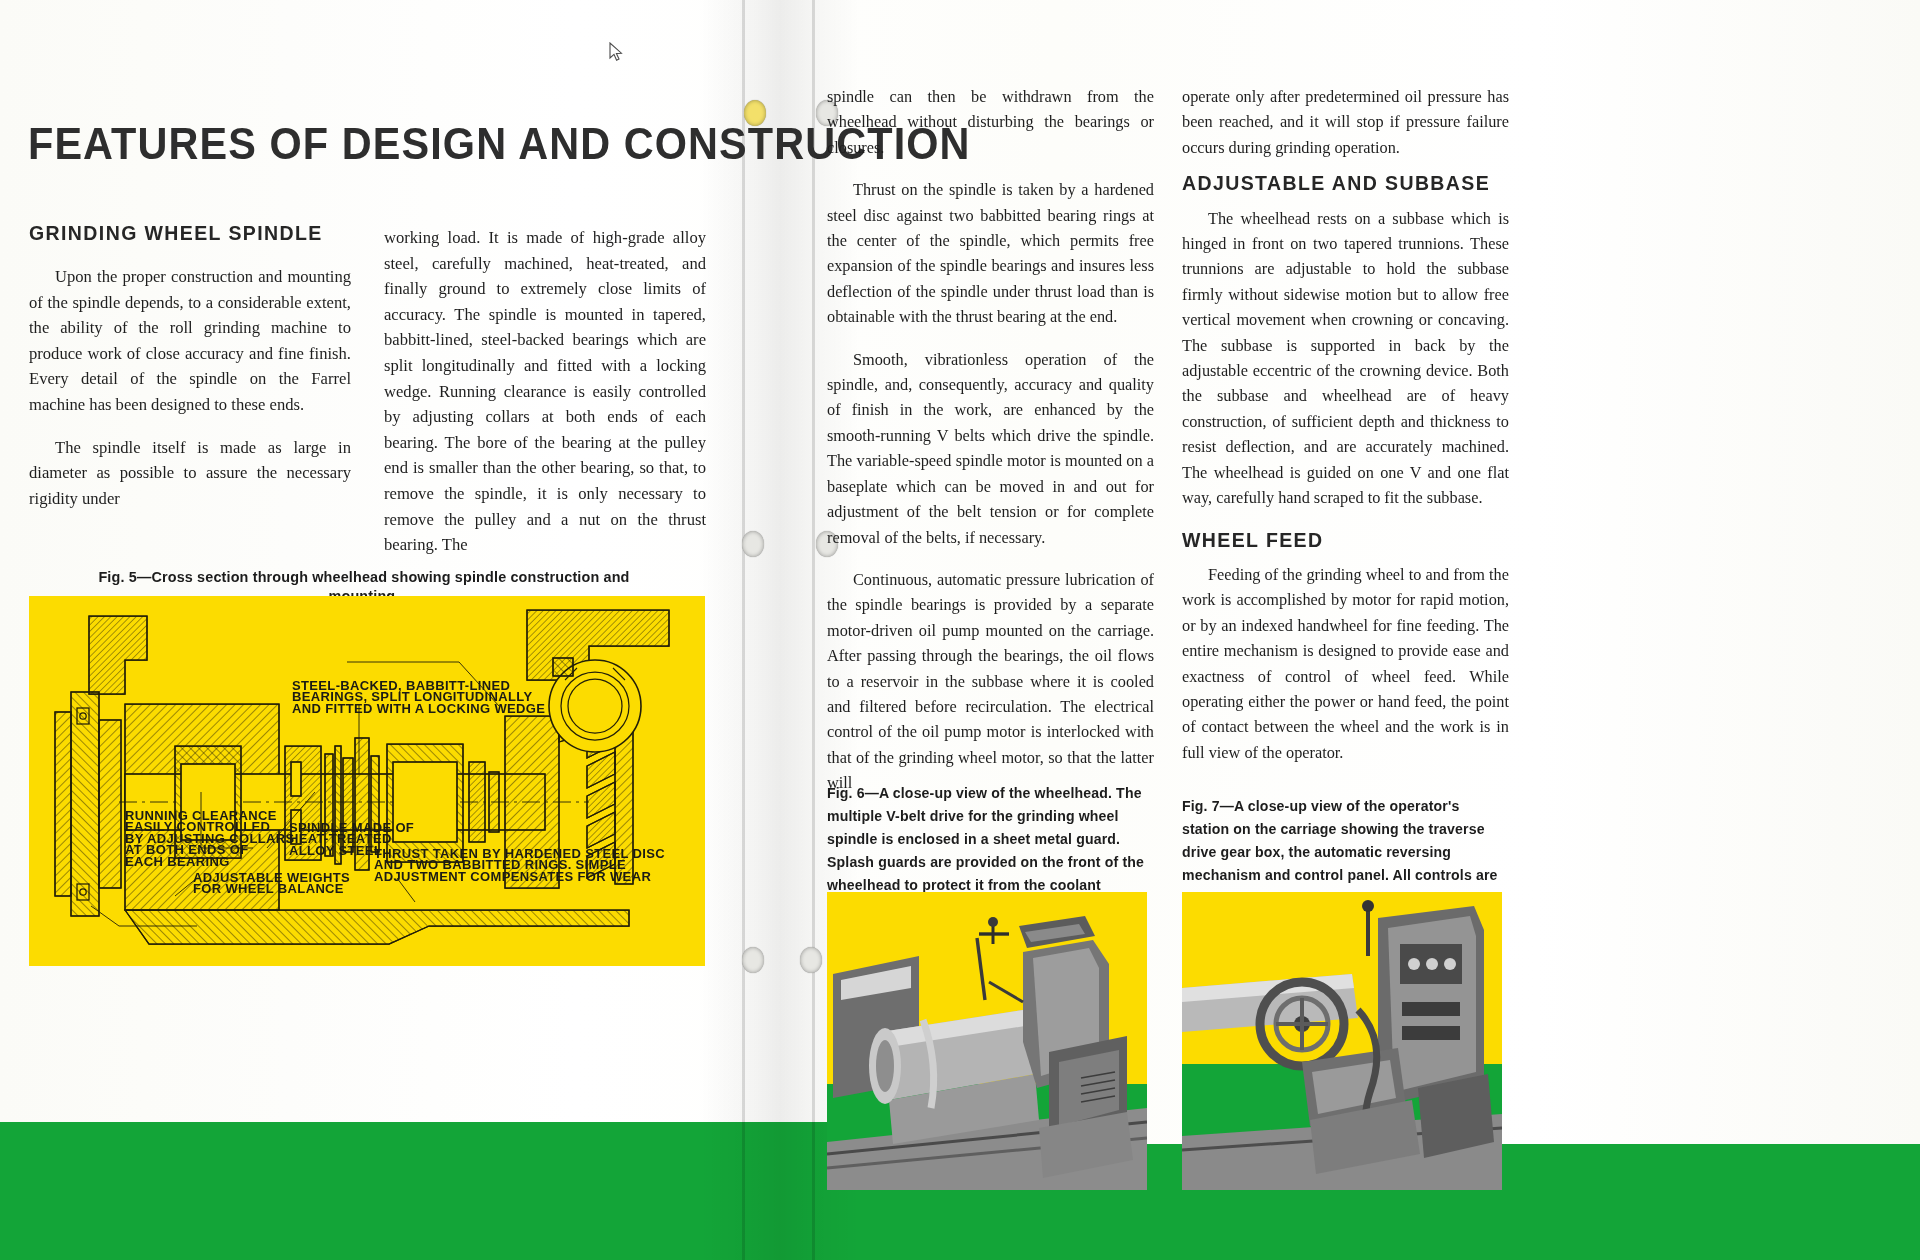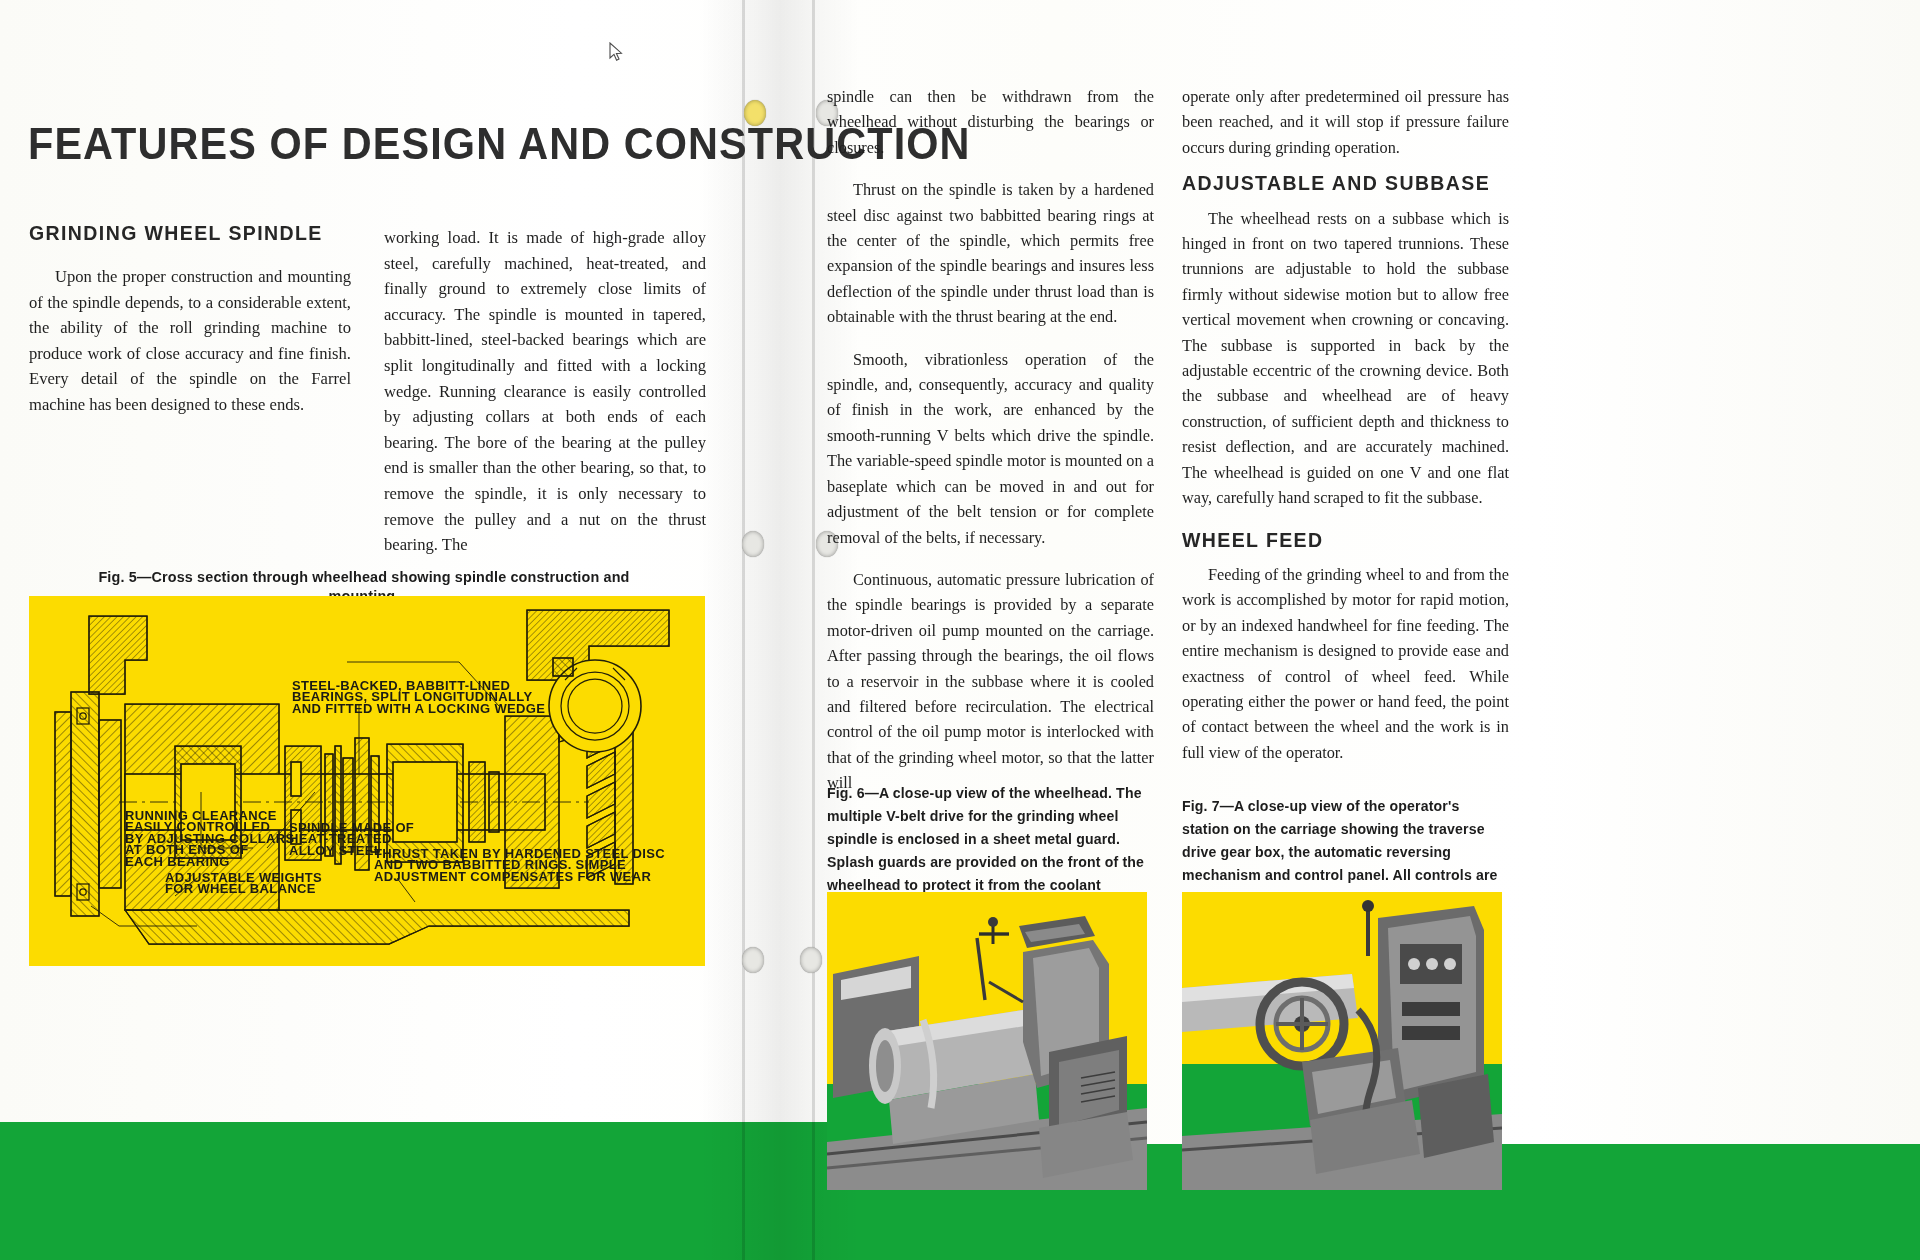--- a/index.html
+++ b/index.html
@@ -108,20 +108,21 @@
   <div class="hole" style="left:800px;top:947px;"></div>
 
   <div class="lp">
 
     <div class="main-title">FEATURES OF DESIGN AND CONSTRUCTION</div>
 
     <div id="l-col1">
       <div class="sec-head">GRINDING WHEEL SPINDLE</div>
       <div class="body-col" style="margin-top:19px;">
         <p>Upon the proper construction and mounting of the spindle depends, to a considerable extent, the ability of the roll grinding machine to produce work of close accuracy and fine finish. Every detail of the spindle on the Farrel machine has been designed to these ends.</p>
+        <p>The spindle itself is made as large in diameter as possible to assure the necessary rigidity under</p>
       </div>
     </div>
 
     <div id="l-col2">
       <div class="body-col">
         <p style="text-indent:0;">working load. It is made of high-grade alloy steel, carefully machined, heat-treated, and finally ground to extremely close limits of accuracy. The spindle is mounted in tapered, babbitt-lined, steel-backed bearings which are split longitudinally and fitted with a locking wedge. Running clearance is easily controlled by adjusting collars at both ends of each bearing. The bore of the bearing at the pulley end is smaller than the other bearing, so that, to remove the spindle, it is only necessary to remove the pulley and a nut on the thrust bearing. The</p>
       </div>
     </div>
 
     <div class="figcap" id="fig5cap">Fig. 5—Cross section through wheelhead showing spindle construction and mounting.</div>
@@ -248,21 +249,21 @@
       <div class="dg-lab" style="left:96px;top:214px;">RUNNING CLEARANCE
 EASILY CONTROLLED
 BY ADJUSTING COLLARS
 AT BOTH ENDS OF
 EACH BEARING</div>
 
       <div class="dg-lab" style="left:260px;top:226px;">SPINDLE MADE OF
 HEAT-TREATED
 ALLOY STEEL</div>
 
-      <div class="dg-lab" style="left:136px;top:276px;">ADJUSTABLE WEIGHTS
+      <div class="dg-lab" style="left:164px;top:276px;">ADJUSTABLE WEIGHTS
 FOR WHEEL BALANCE</div>
 
       <div class="dg-lab" style="left:345px;top:252px;">THRUST TAKEN BY HARDENED STEEL DISC
 AND TWO BABBITTED RINGS. SIMPLE
 ADJUSTMENT COMPENSATES FOR WEAR</div>
     </div>
   </div>
 
   <div class="rp">
 

